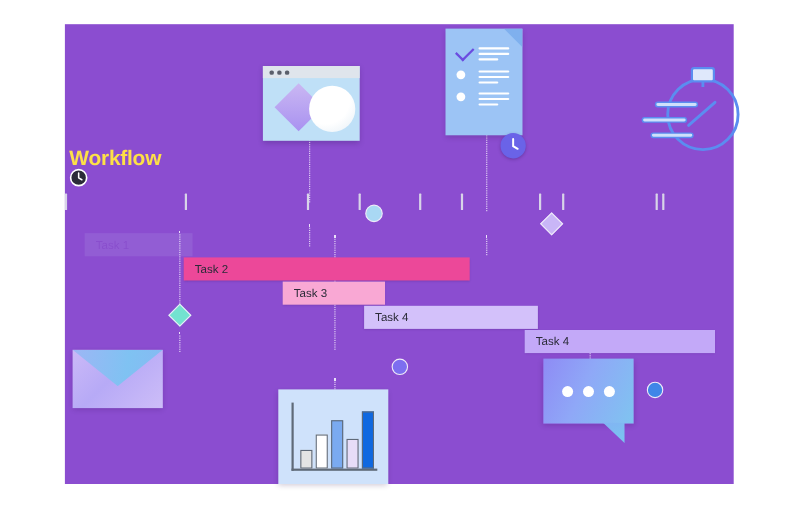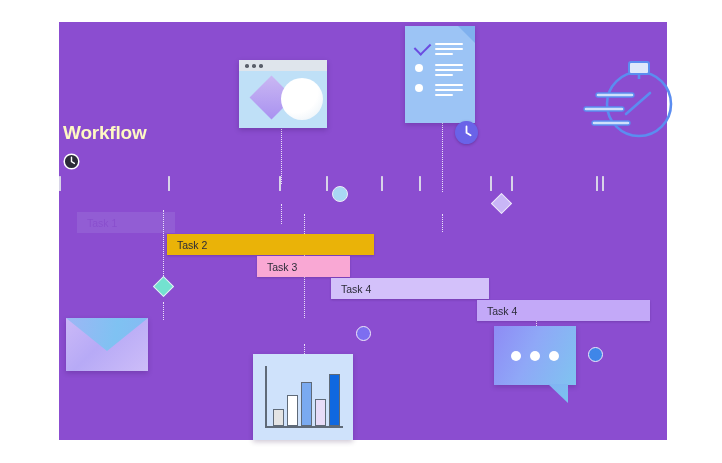--- a/index.html
+++ b/index.html
@@ -15,22 +15,22 @@
   #canvas {
     position: absolute;
     left: 59px; top: 22px;
     width: 608px; height: 418px;
     background: #8b4dd0;
     overflow: visible;
   }
 
   
   #title {
-    position: absolute; left: 4px; top: 100px;
-    font-size: 19px; font-weight: 700; color: #fef9c3;
+    position: absolute; left: 4px; top: 112px;
+    font-size: 19px; font-weight: 700; color: #fde047;
     letter-spacing: -0.2px; white-space: nowrap;
   }
   #clock-left {
     position: absolute; left: 4px; top: 131px;
     width: 17px; height: 17px;
   }
 
   
   #ruler { position: absolute; left: 0; top: 154px; width: 608px; height: 18px; }
   .tick {
@@ -189,21 +189,21 @@
     <div class="conn" style="left:245px; top:322px; height:14px;"></div>
     <div class="conn" style="left:383px; top:98px; height:72px;"></div>
     <div class="conn" style="left:383px; top:192px; height:18px;"></div>
     <div class="conn" style="left:477px; top:292px; height:24px;"></div>
     <div class="conn" style="left:477px; top:326px; height:10px;"></div>
 
     <div id="bars">
         <div class="bar ghost" style="left: 18px; top: 190px; width: 98px; background: rgb(214, 234, 251); opacity: 0.1;">
           <span style="color: rgb(122, 91, 184); opacity: 4;">Task 1</span>
         </div>
-        <div class="bar" style="left: 108px; top: 212px; width: 207px; background: #eab308;">
+        <div class="bar" style="left: 108px; top: 212px; width: 260px; background: #ec4899;">
           <span style="color: rgb(43, 43, 56);">Task 2</span>
         </div>
         <div class="bar" style="left: 198px; top: 234px; width: 93px; background: #f9a8d4;">
           <span style="color: rgb(43, 43, 56);">Task 3</span>
         </div>
         <div class="bar" style="left: 272px; top: 256px; width: 158px; background: rgb(211, 193, 250);">
           <span style="color: rgb(43, 43, 56);">Task 4</span>
         </div>
         <div class="bar" style="left: 418px; top: 278px; width: 173px; background: rgb(195, 169, 248);">
           <span style="color: rgb(43, 43, 56);">Task 4</span>

